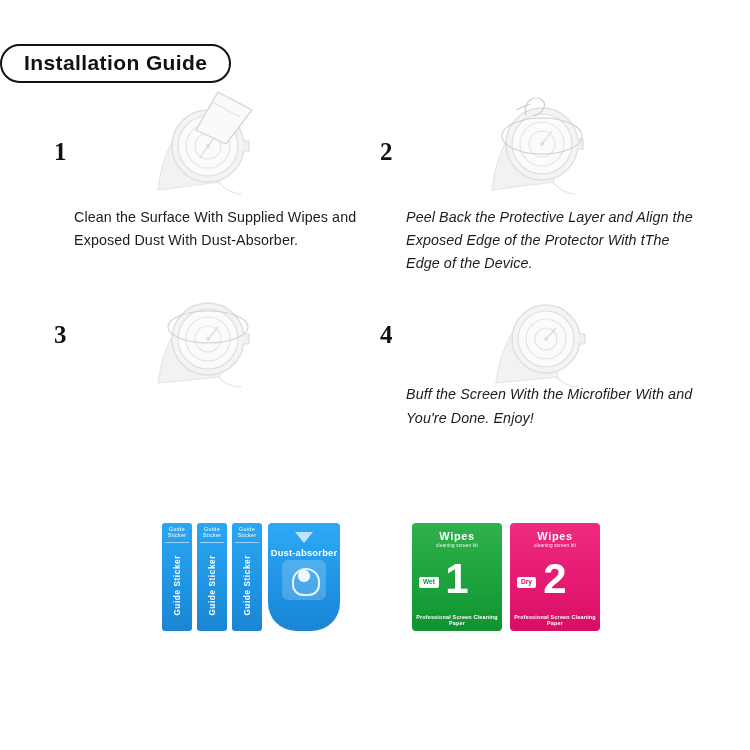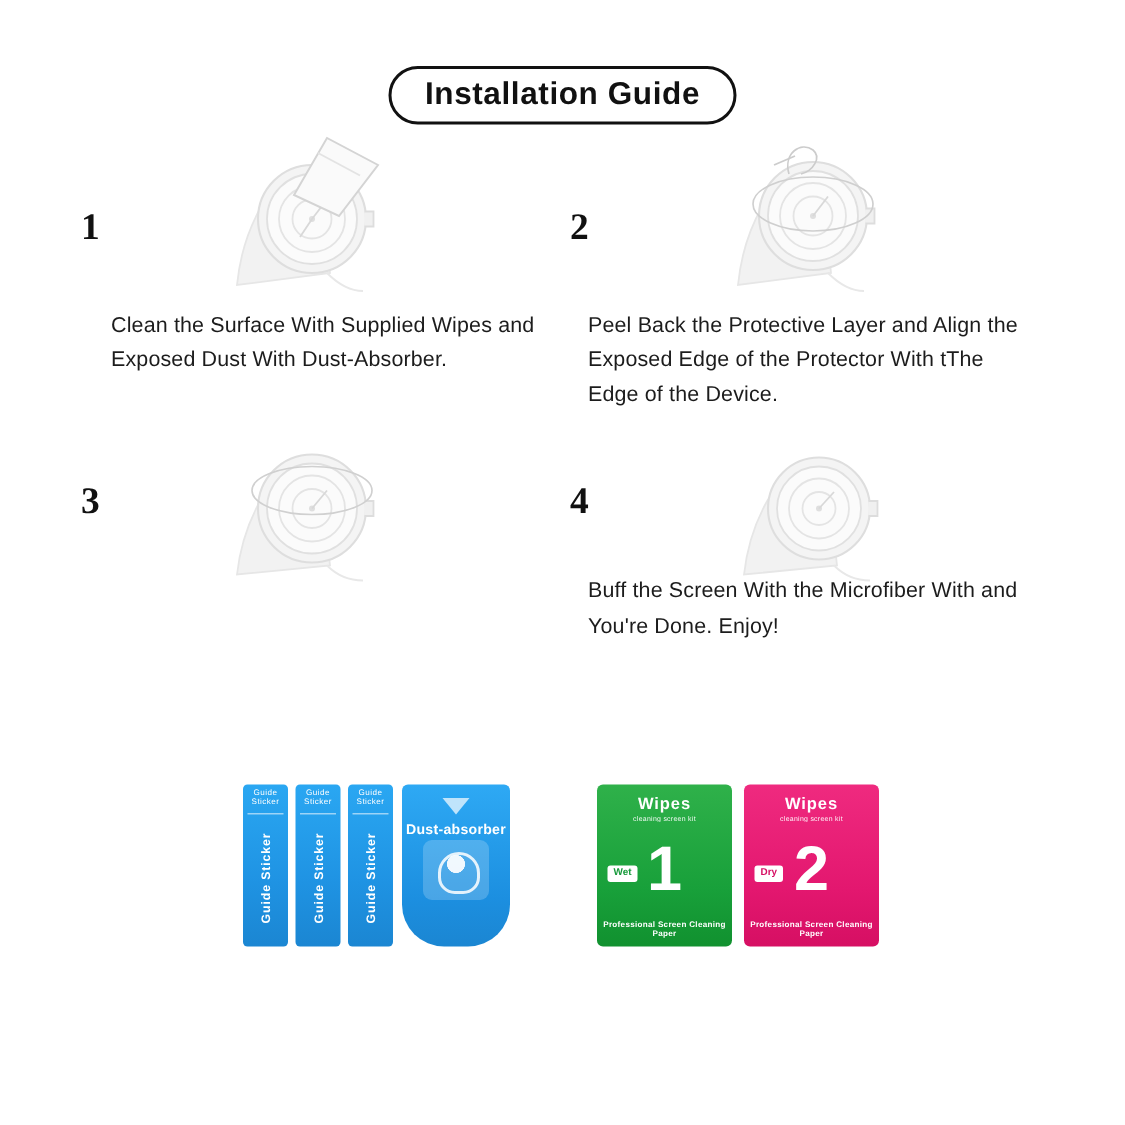--- a/index.html
+++ b/index.html
@@ -20,21 +20,21 @@
     width: 750px;
     height: 750px;
   }
 
   
   .title-wrap {
     position: absolute;
     top: 44px;
     left: 0;
     width: 750px;
-    text-align: center;
+    text-align: left;
   }
   .title-pill {
     display: inline-block;
     border: 2.2px solid #111;
     border-radius: 22px;
     padding: 5px 22px 7px 22px;
     font-size: 21px;
     font-weight: bold;
     letter-spacing: 0.4px;
     color: #111;
@@ -74,21 +74,21 @@
     letter-spacing: 0.1px;
   }
 
   
   .col-left .step-num { left: 14px; top: 52px; }
   .col-left .art      { margin-left: 60px; width: 250px; }
   .col-left .caption  { margin-left: 34px; width: 290px; }
 
   .col-right .step-num { left: 0px; top: 52px; }
   .col-right .art      { margin-left: 50px; width: 250px; }
-  .col-right .caption  { margin-left: 12px; width: 300px; }
+  .col-right .caption  { margin-left: 26px; width: 300px; font-style: italic; }
 
   
   .watch {
     position: absolute;
     left: 0; top: 0;
     width: 250px; height: 120px;
   }
 
   
   .accessories {
@@ -173,21 +173,21 @@
   .dust-absorber .da-hand:before {
     content:"";
     position:absolute; left:10px; top:8px;
     width:24px; height:24px;
     border:2px solid rgba(255,255,255,.85);
     border-radius: 50% 50% 40% 40%;
   }
 
   .wipes-set {
     position: absolute;
-    left: 398px;
+    left: 412px;
     top: 18px;
     width: 190px;
     height: 114px;
   }
   .wipe {
     position: absolute;
     top: 0;
     width: 90px;
     height: 108px;
     border-radius: 4px;

